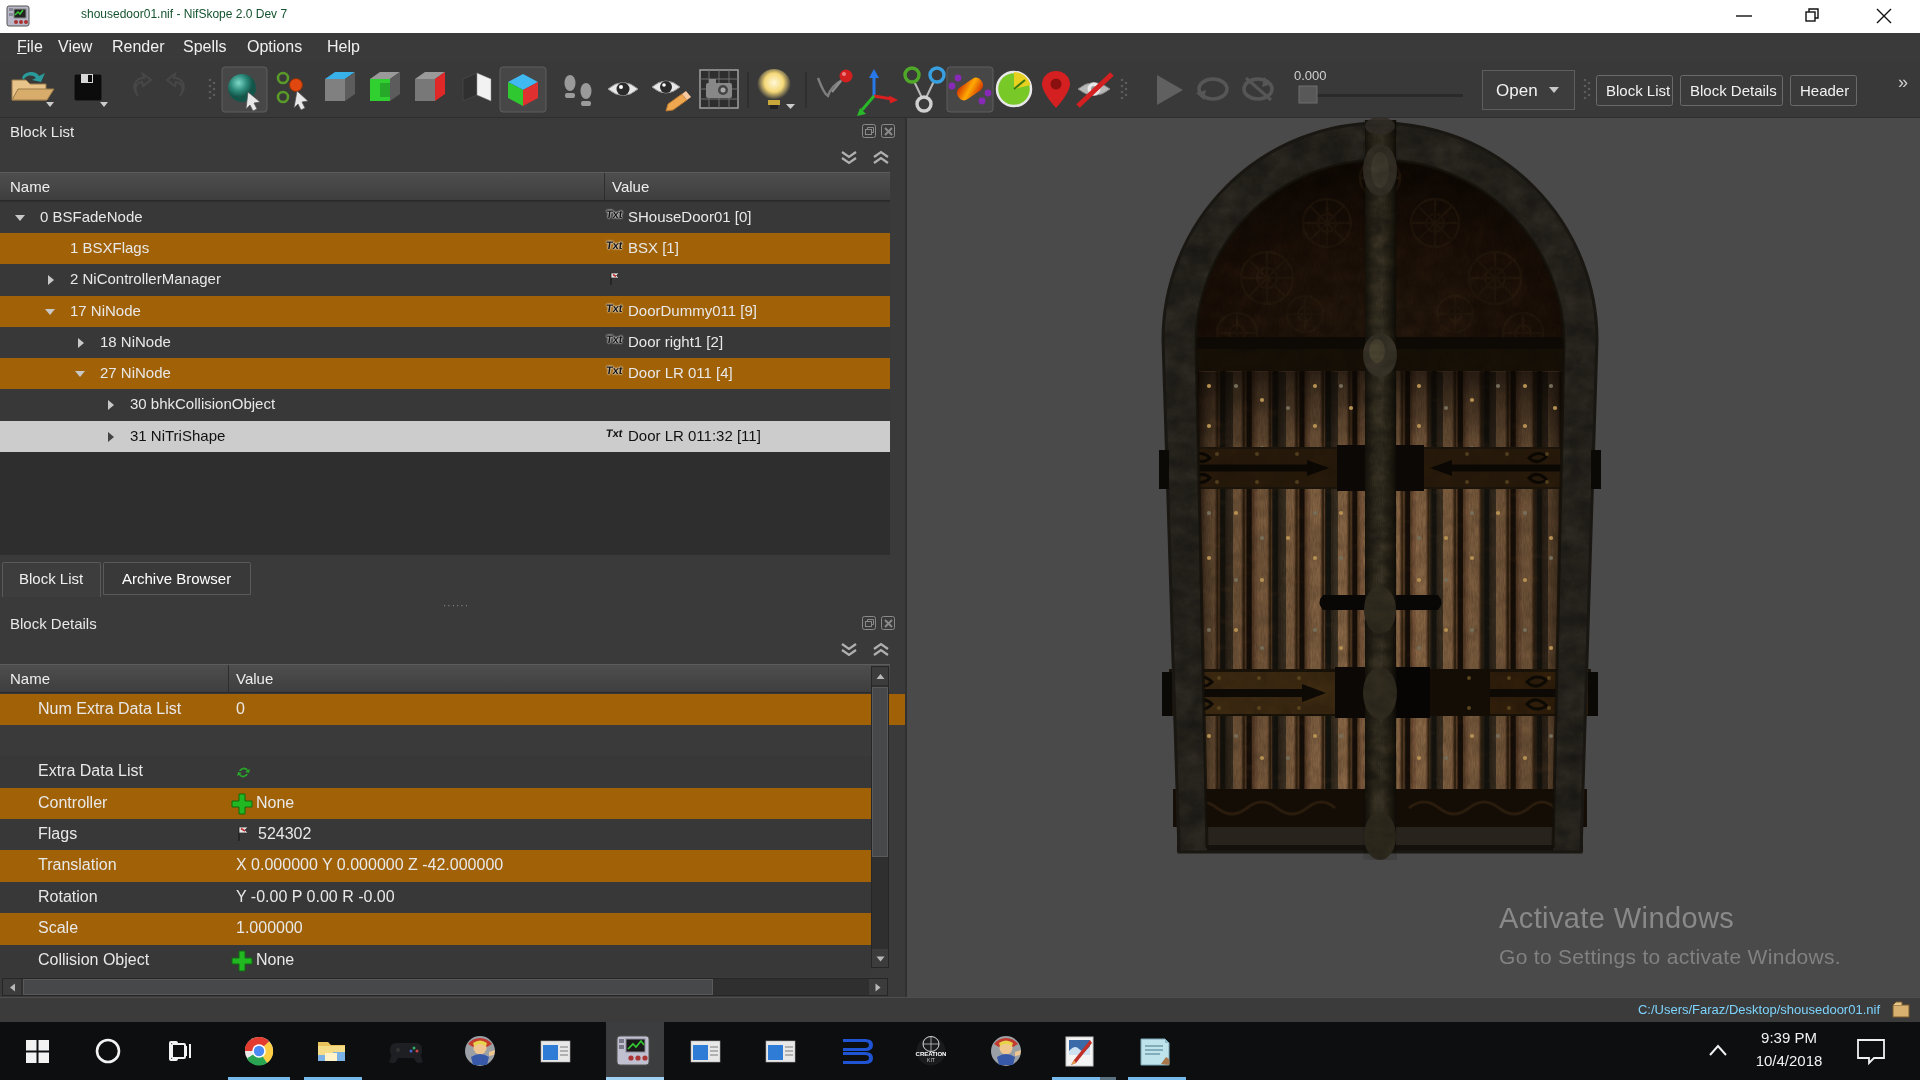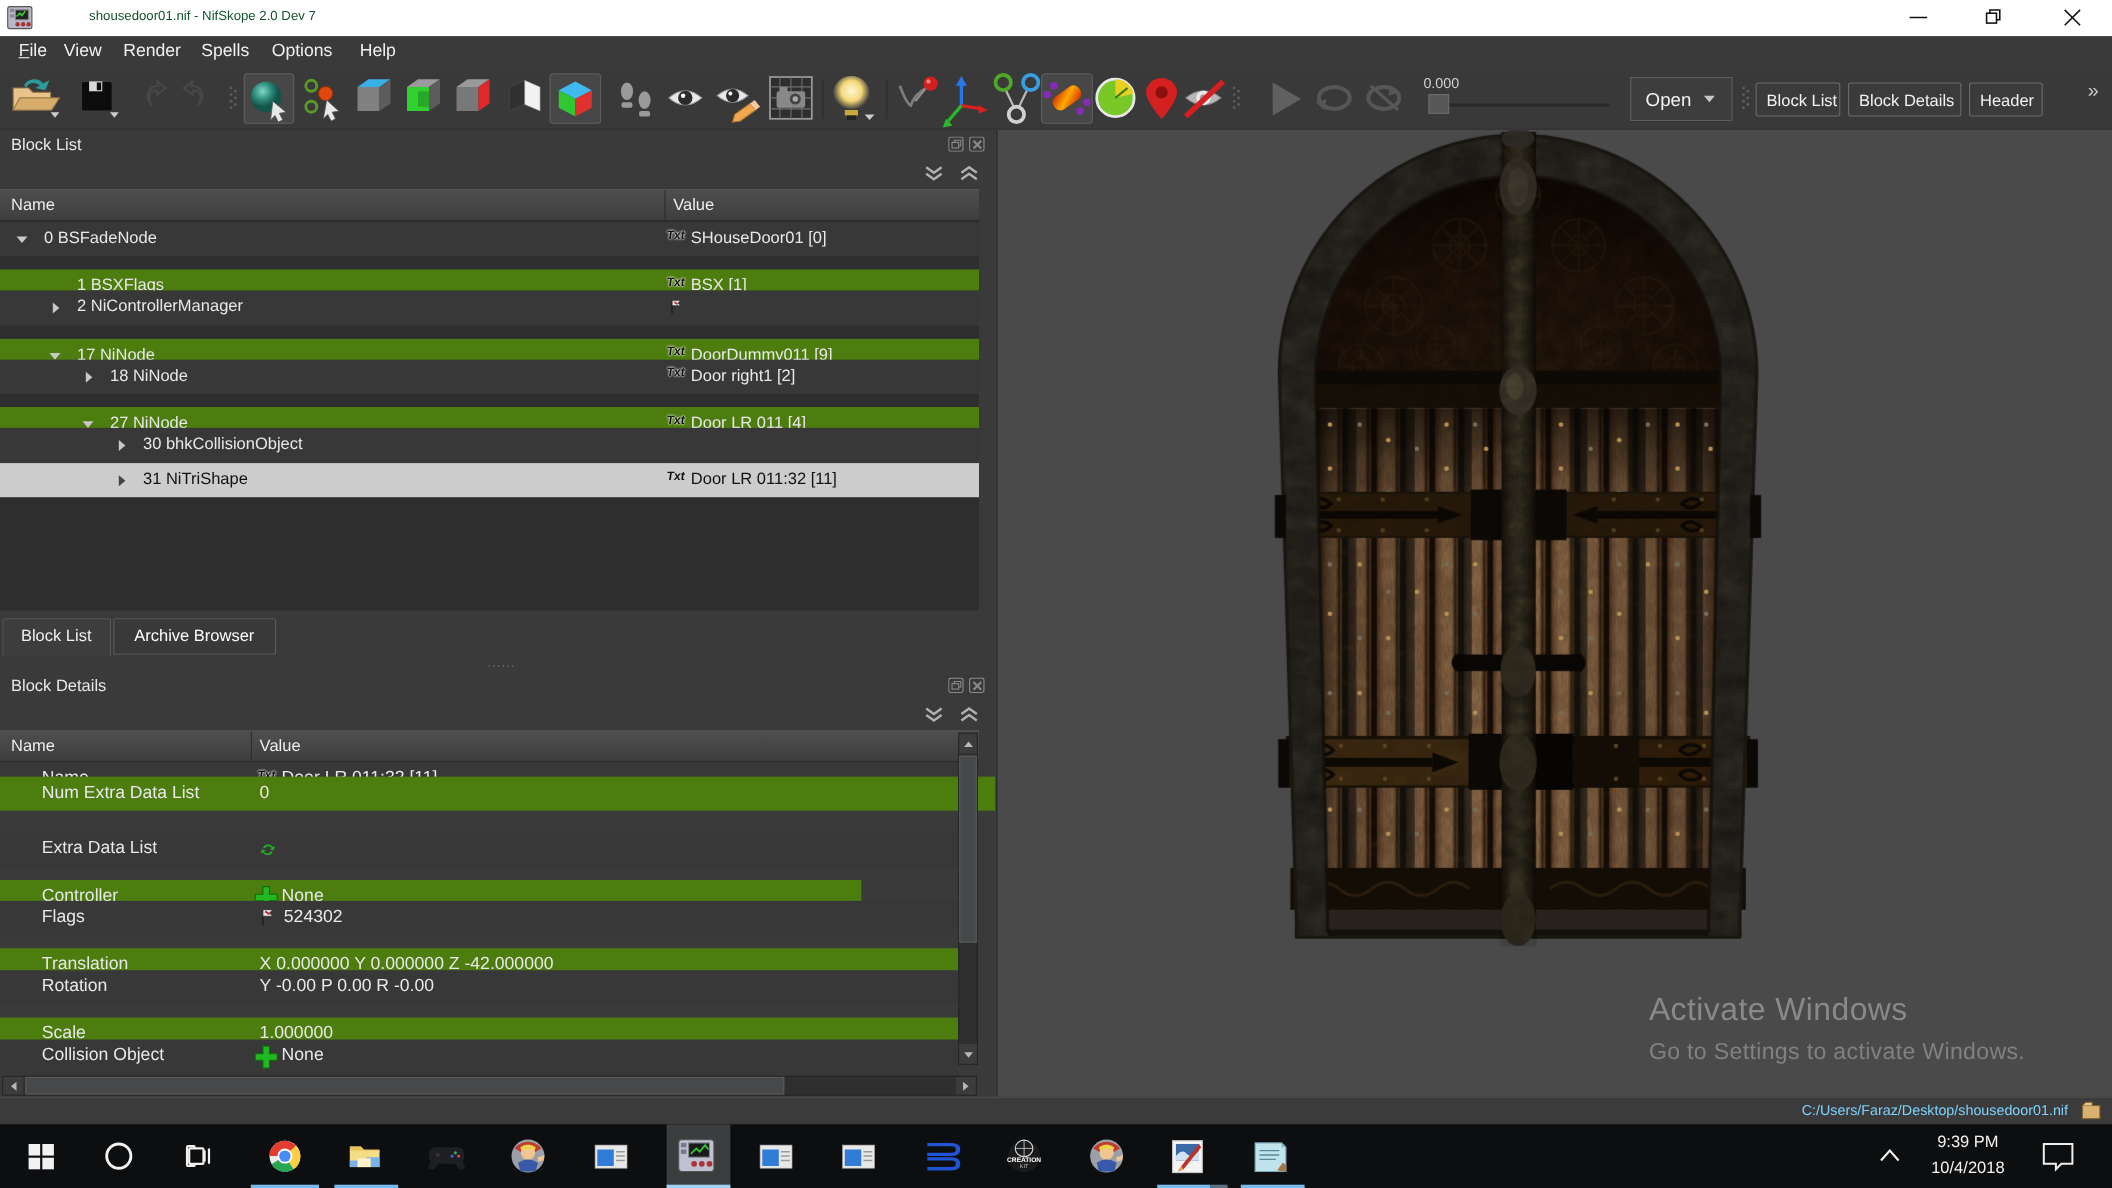--- a/index.html
+++ b/index.html
@@ -14,21 +14,21 @@
   #dock { position:absolute; left:0; top:118px; width:905px; height:879px; background:#3a3a3a; }
   #viewport { position:absolute; left:905px; top:118px; width:1015px; height:879px; background:#4a4a4a; border-left:2px solid #313131; }
   #statusbar { position:absolute; left:0; top:997px; width:1920px; height:25px; background:#3b3b3b; border-top:1px solid #4e4e4e; }
   #taskbar { position:absolute; left:0; top:1022px; width:1920px; height:58px; background:#0d0e10; }
   .paneltitle { font-size:15px; color:#e8e8e8; }
   .theader { position:absolute; height:29px; background:linear-gradient(#4e4e4e,#3e3e3e); border-top:1px solid #5c5c5c; border-bottom:1px solid #2a2a2a; }
   .theader .hname { position:absolute; left:10px; top:5px; font-size:15px; color:#eeeeee; }
   .hdiv { position:absolute; top:0; width:1px; height:100%; background:#2d2d2d; }
   .trow { position:absolute; left:0; font-size:15px; color:#e8e8e8; }
   .rowA { background:#383838; }
-  .rowB { background:#4d7c0f;margin-top:12px; }
+  .rowB { background:#a16207; }
   .cellname { position:absolute; top:6px; white-space:nowrap; }
   .cellval { position:absolute; top:6px; white-space:nowrap; }
   .drow .cellname, .drow .cellval { font-size:16px; }
   .txticon { display:inline-block; font-size:11px !important; font-weight:bold; color:#111; text-shadow:0 0 2px #fff,0 0 2px #fff; transform:skewX(-8deg); }
 </style>
 </head>
 <body>
 <div id="titlebar">
   <svg class="abs" style="left:6px;top:4px" width="24" height="24" viewBox="0 0 24 24">
     <rect x="1" y="2" width="22" height="20" rx="2" fill="#b8b8c8" stroke="#555"></rect>
@@ -395,21 +395,21 @@
     <div class="cellname" style="left:38px">Num Extra Data List</div>
     <div class="cellval" style="left:236px">0</div>
   </div>
   <div class="trow rowA drow" style="top:638px;width:871px;height:32px">
     <div class="cellname" style="left:38px">Extra Data List</div>
     <svg class="abs" style="left:236px;top:9px" width="15" height="15" viewBox="0 0 15 15">
         <path d="M3 6 a5 5 0 0 1 9 -1 l2 -1 -1 4 -4 -1 2 -1 a3.5 3.5 0 0 0 -6 0 z" fill="#28a828"></path>
         <path d="M12 9 a5 5 0 0 1 -9 1 l-2 1 1 -4 4 1 -2 1 a3.5 3.5 0 0 0 6 0 z" fill="#28a828"></path>
       </svg>
   </div>
-  <div class="trow rowB drow" style="top:670px;width:783px;height:31px">
+  <div class="trow rowB drow" style="top:670px;width:871px;height:31px">
     <div class="cellname" style="left:38px">Controller</div>
     <svg class="abs" style="left:231px;top:5px" width="22" height="22" viewBox="0 0 22 22">
         <path d="M8 1 h6 v7 h7 v6 h-7 v7 h-6 v-7 h-7 v-6 h7 z" fill="#22b822" stroke="#0e6a0e"></path>
       </svg>
     <div class="cellval" style="left:256px">None</div>
   </div>
   <div class="trow rowA drow" style="top:701px;width:871px;height:31px">
     <div class="cellname" style="left:38px">Flags</div>
     <svg class="abs" style="left:236px;top:7px" width="14" height="16" viewBox="0 0 14 16">
         <line x1="3" y1="1" x2="3" y2="15" stroke="#222" stroke-width="1.6"></line>

